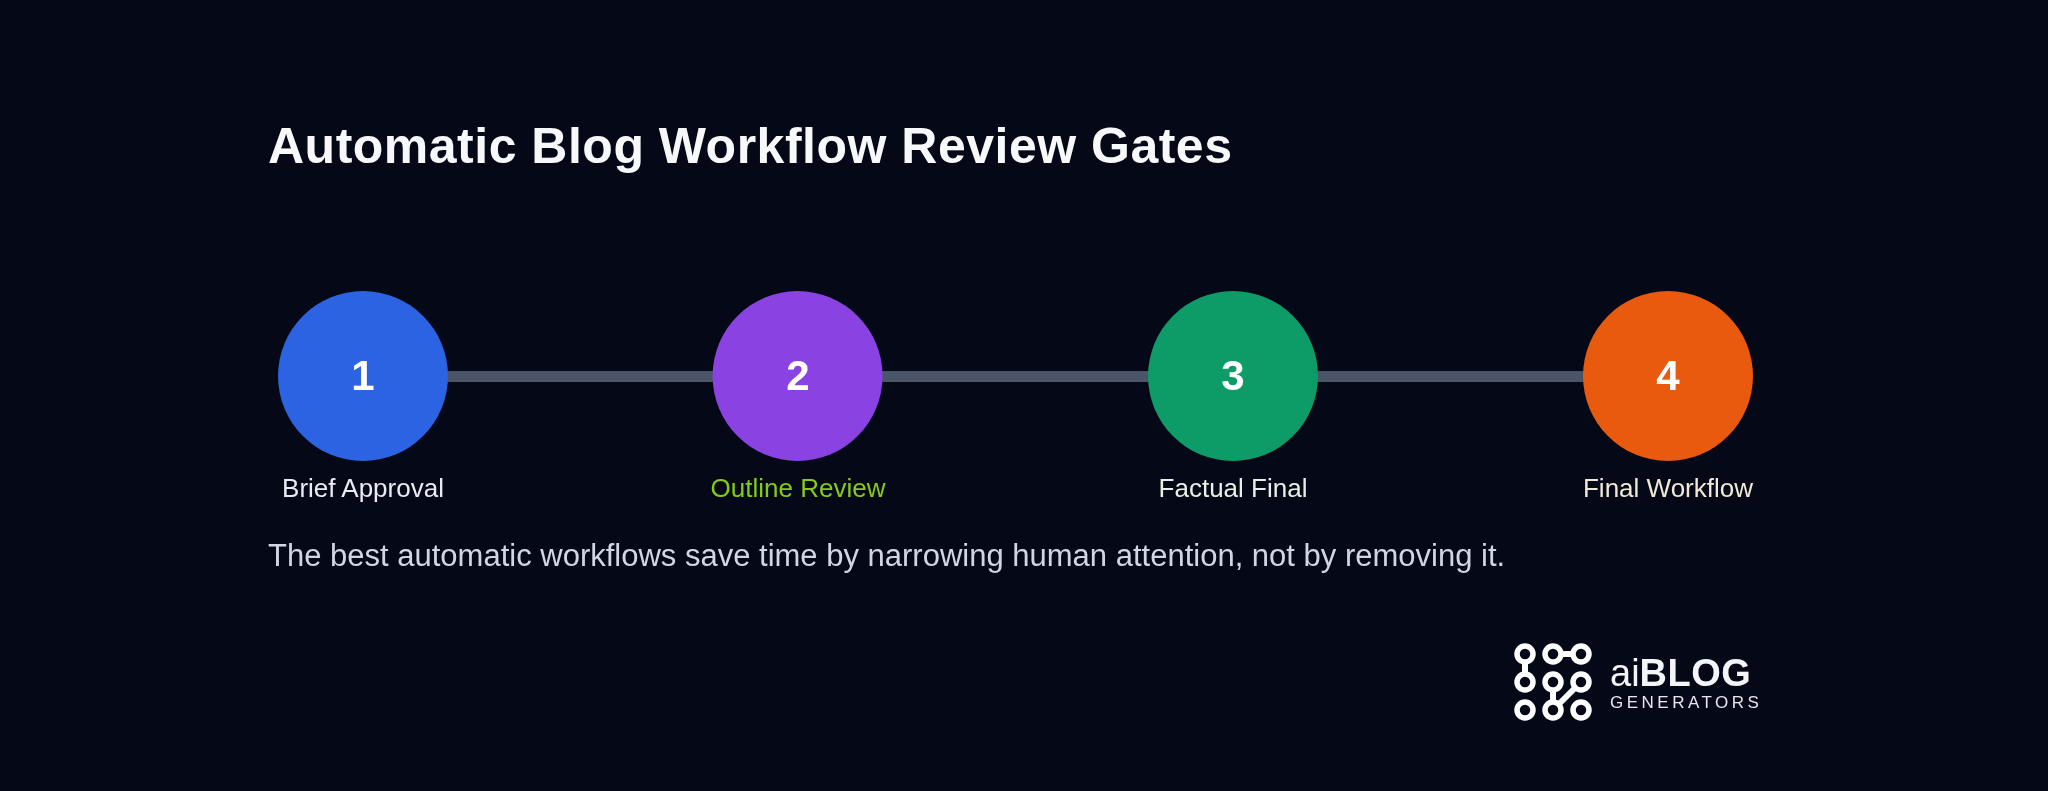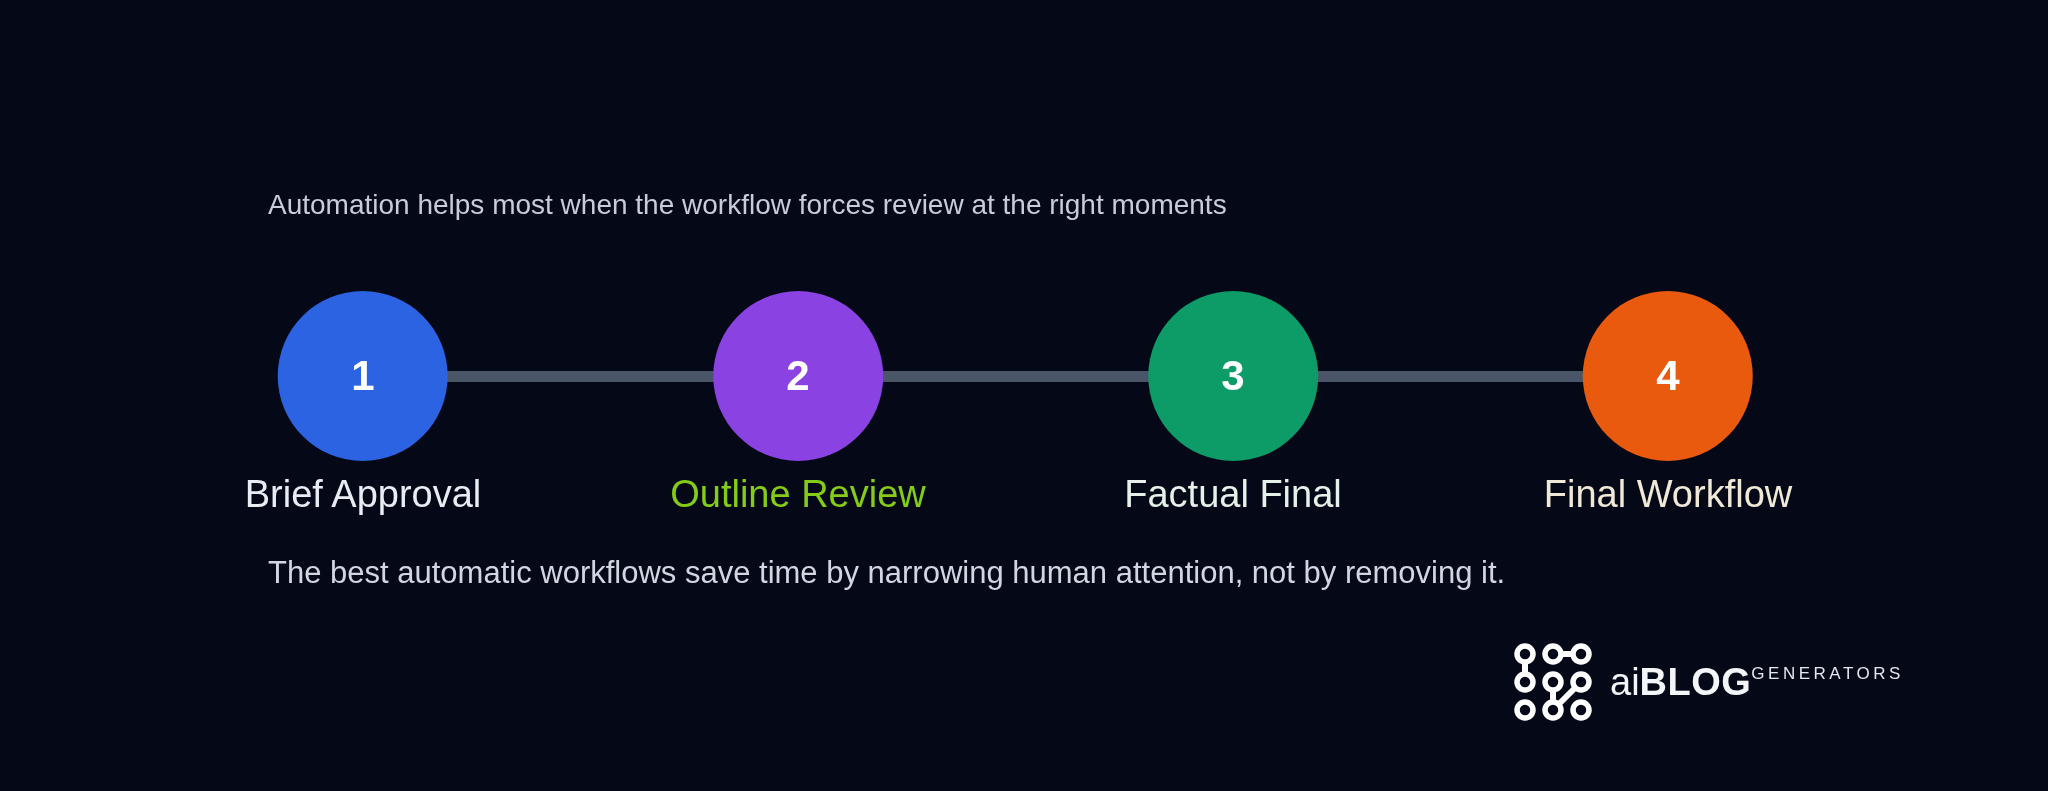--- a/index.html
+++ b/index.html
@@ -77,28 +77,28 @@
     justify-content: center;
   }
   .circle-number {
     font-size: 42px;
     font-weight: 700;
     color: #ffffff;
     line-height: 1;
   }
   .step-label {
     margin-top: 14px;
-    font-size: 38px;
+    font-size: 26px;
     line-height: 1;
     white-space: nowrap;
   }
   .note {
     position: absolute;
     left: 268px;
-    top: 557px;
+    top: 540px;
     margin: 0;
     font-size: 31px;
     line-height: 1;
     color: #d2d6e2;
     white-space: nowrap;
   }
   .brand {
     position: absolute;
     left: 1513px;
     top: 643px;
@@ -106,21 +106,21 @@
     align-items: center;
     gap: 17px;
   }
   .brand-icon {
     width: 80px;
     height: 78px;
     display: block;
   }
   .brand-text {
     display: flex;
-    flex-direction: row;
+    flex-direction: column;
   }
   .brand-name {
     font-size: 38px;
     line-height: 1;
     color: #f4f5f8;
     white-space: nowrap;
   }
   .brand-name .light { font-weight: 400; }
   .brand-name .bold  { font-weight: 800; letter-spacing: 0.5px; }
   .brand-tagline {
@@ -131,22 +131,22 @@
     line-height: 1;
     color: #e4e7ee;
     white-space: nowrap;
   }
 </style>
 </head>
 <body>
 
 <div class="canvas" style="background-color: rgb(5, 8, 22);">
 
-
-  <p class="subtitle" style="color: rgb(199, 204, 218);">Automation helps most when the workflow forces review at the right moments</p>
+  <h1 class="title" style="color: rgb(247, 248, 250);">Automatic Blog Workflow Review Gates</h1>
+
 
   <div class="flow">
 
     <div class="connector" style="background-color: rgb(74, 85, 104);"></div>
 
     <div class="step step-1">
       <div class="circle" style="background-color: rgb(44, 99, 226);">
         <span class="circle-number" style="color: rgb(255, 255, 255);">1</span>
       </div>
       <div class="step-label" style="color: rgb(233, 236, 243);">Brief Approval</div>

